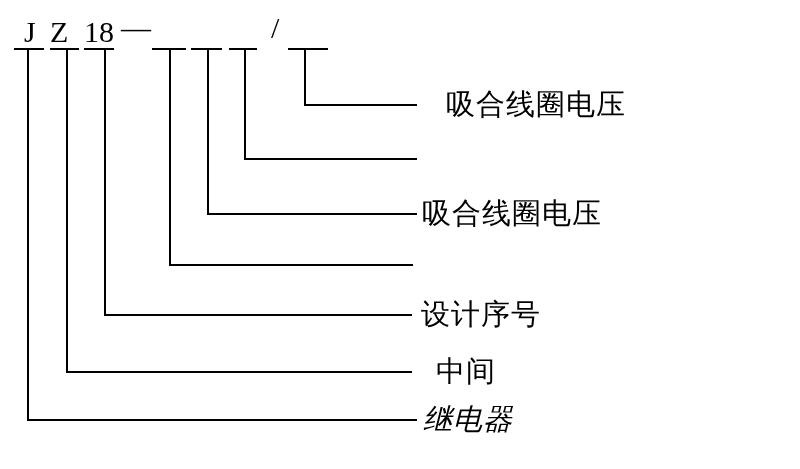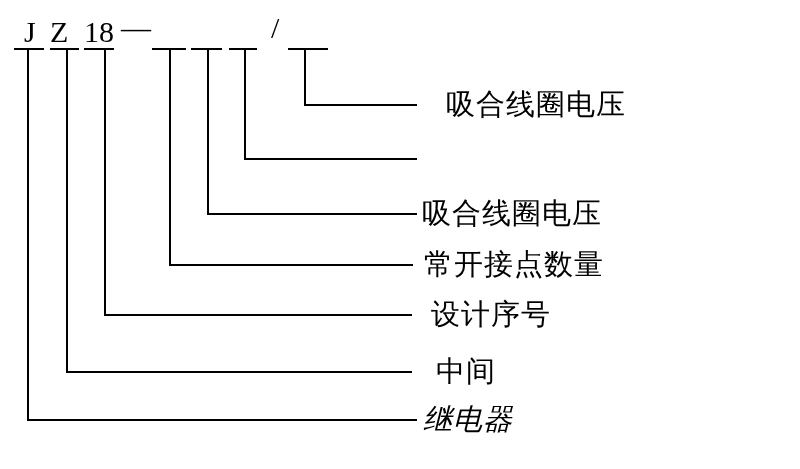--- a/index.html
+++ b/index.html
@@ -65,18 +65,17 @@
   <div class="h-line" style="left:304px; top:104px; width:113px;"></div>
   <div class="h-line" style="left:244px; top:158px; width:173px;"></div>
   <div class="h-line" style="left:207px; top:213px; width:210px;"></div>
   <div class="h-line" style="left:169px; top:264px; width:244px;"></div>
   <div class="h-line" style="left:104px; top:314px; width:308px;"></div>
   <div class="h-line" style="left:66px;  top:371px; width:346px;"></div>
   <div class="h-line" style="left:27px;  top:419px; width:390px;"></div>
 
   <span class="label" style="left:446px; top:88px;">吸合线圈电压</span>
   <span class="label" style="left:422px; top:197px;">吸合线圈电压</span>
-  <span class="label" style="left:424px; top:248px;">常开接点数量</span>
-  <span class="label" style="left:431px; top:298px;">设计序号</span>
+  <span class="label" style="left:421px; top:298px;">设计序号</span>
   <span class="label" style="left:436px; top:355px;font-family:Liberation Serif, serif;">中间</span>
   <span class="label" style="left:423px; top:403px;font-style:italic;">继电器</span>
 
 </div>
 
 </body></html>

